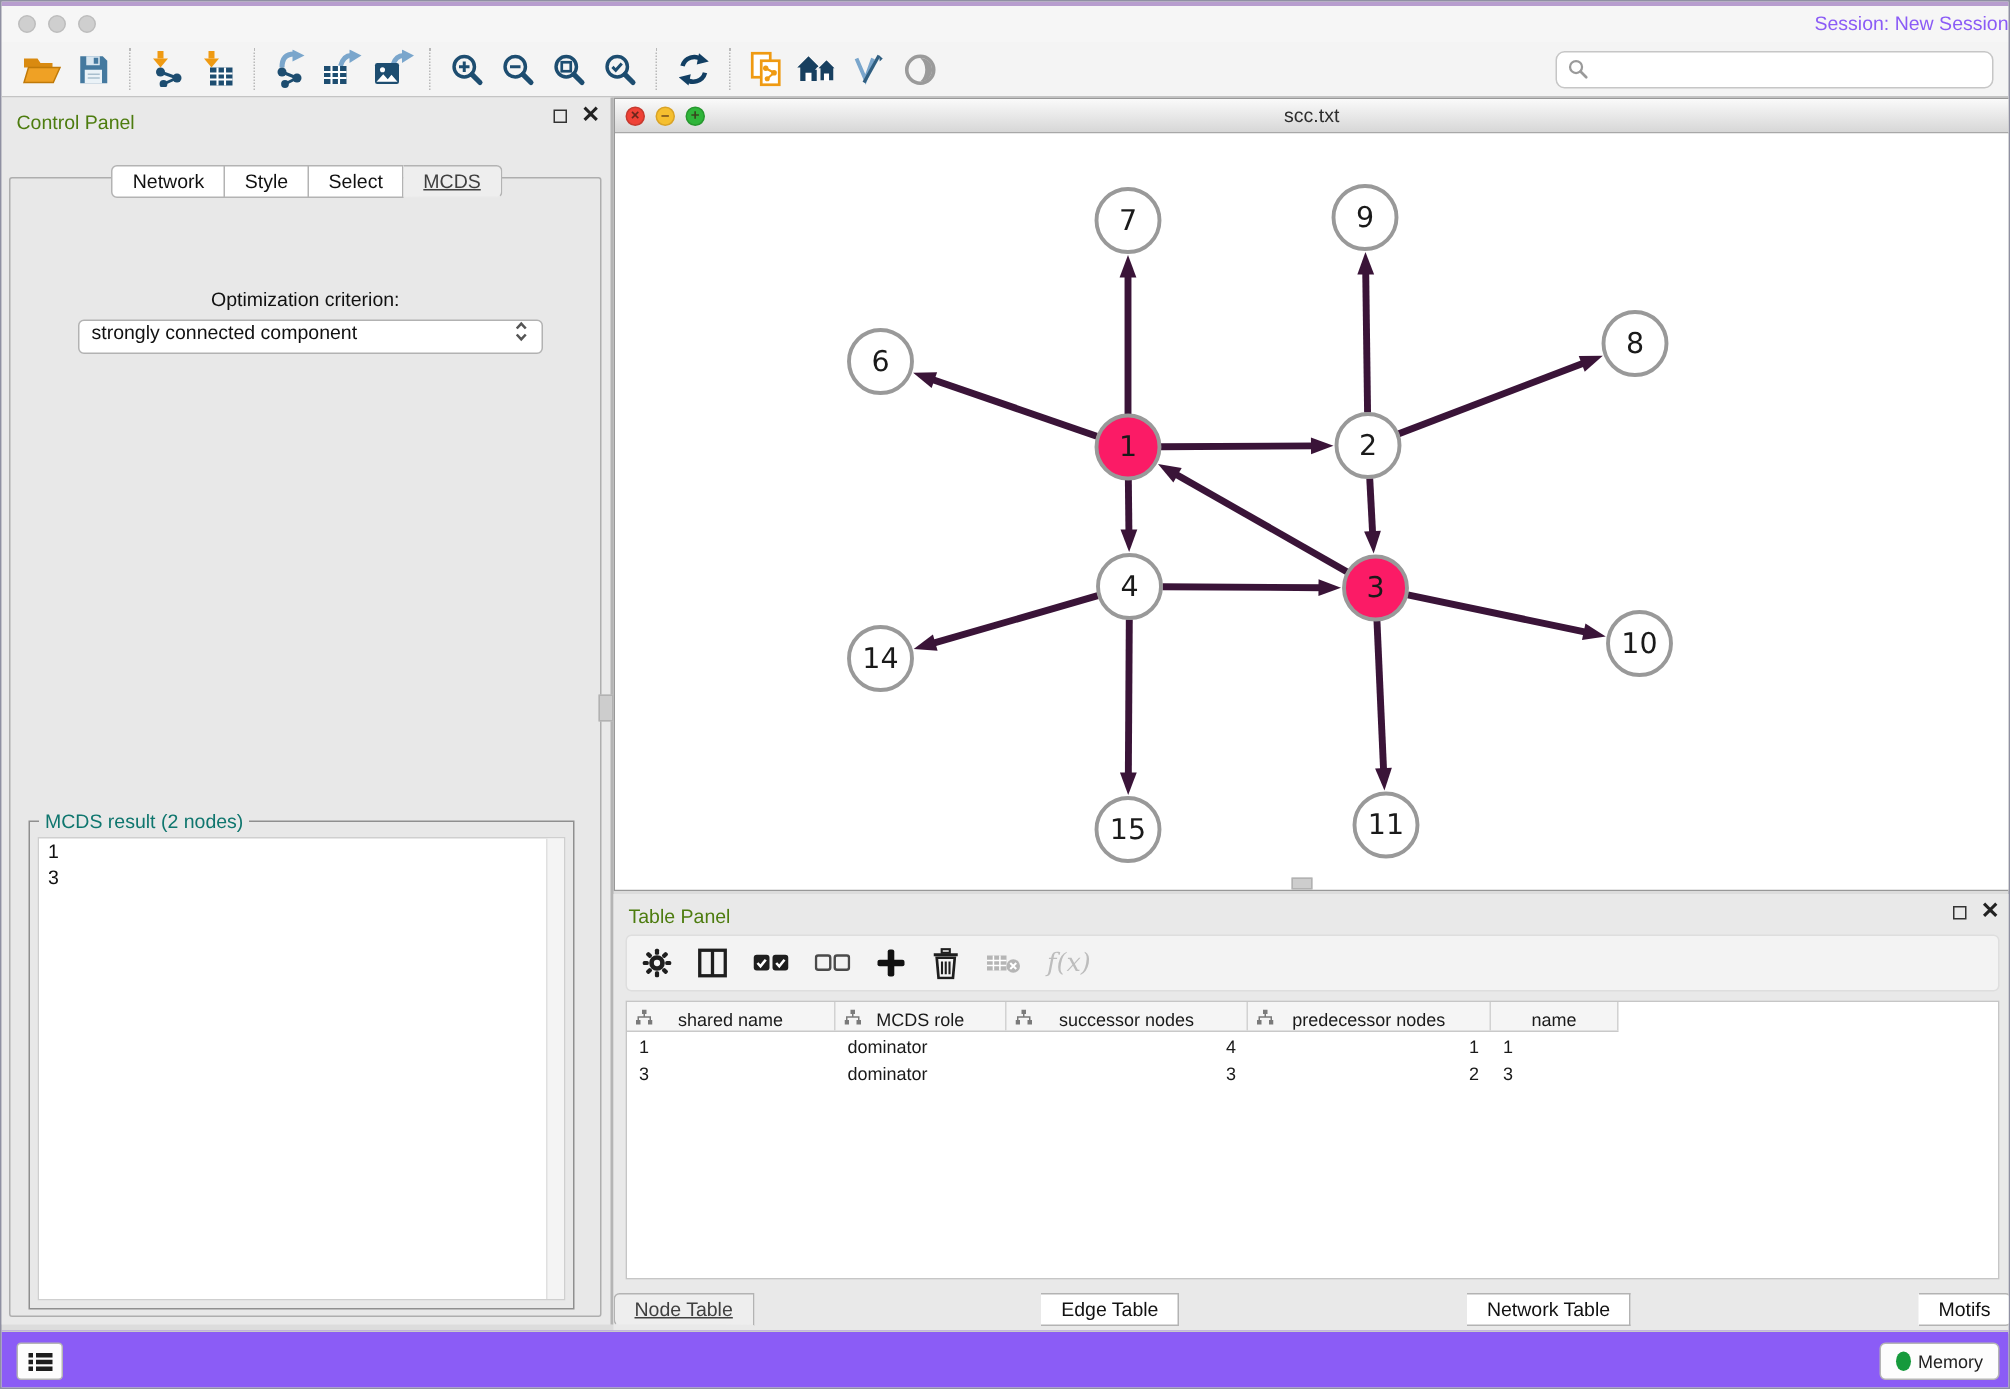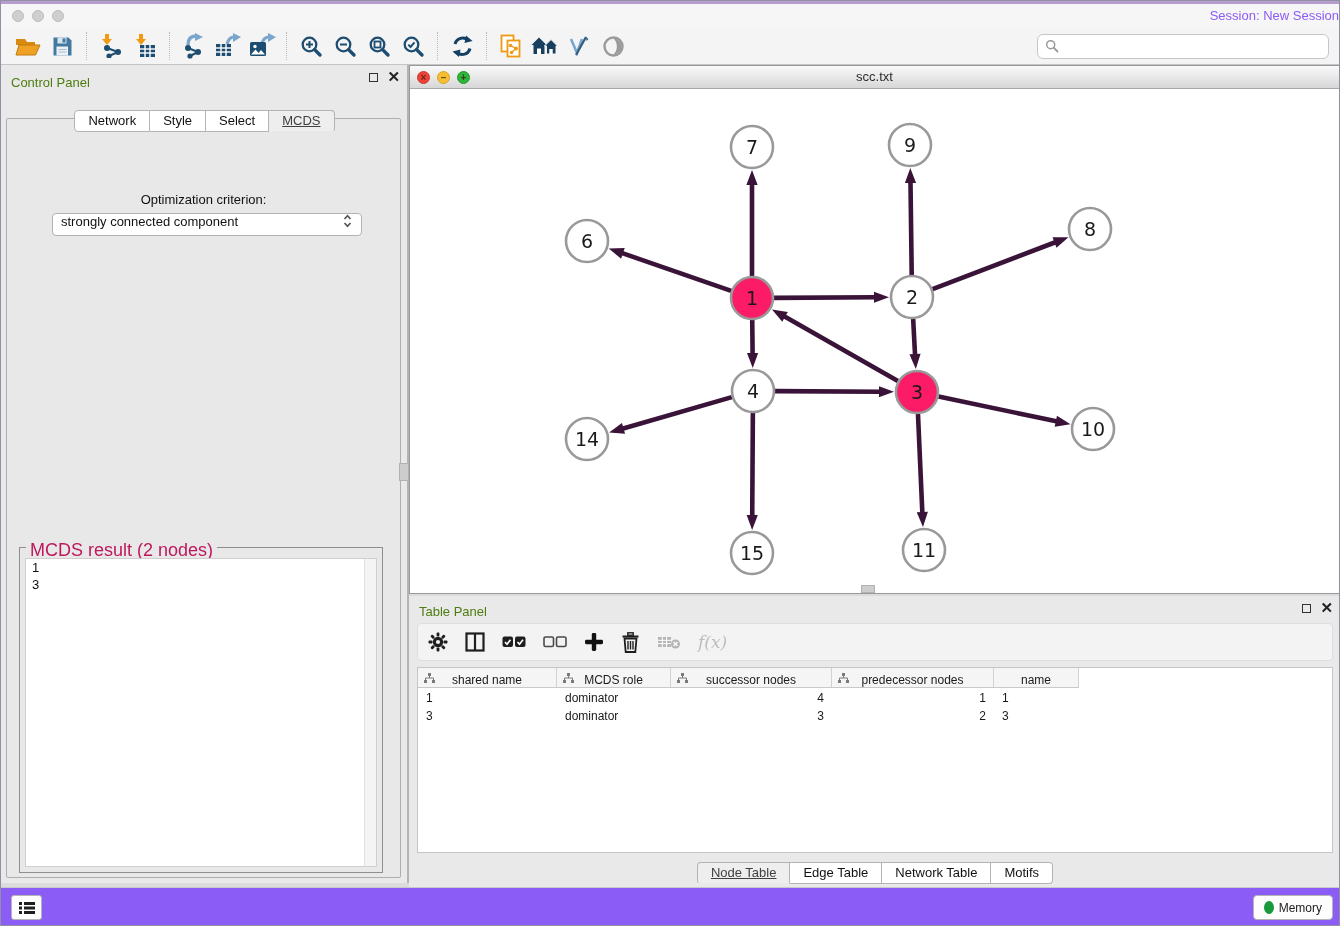--- a/index.html
+++ b/index.html
@@ -51,21 +51,21 @@
   .tab.active { background:#eeeeee; color:#404040; border-bottom-color:#e9e9e9;text-decoration:underline; }
   .opt-label { position:absolute; top:73px; left:0; right:0; text-align:center; font-size:13px; color:#111; }
   .criterion-select { position:absolute; left:45px; top:94px; width:310px; height:23px; background:#fff;
                       border:1px solid #b2b2b2; border-radius:4px; display:flex; align-items:flex-start;
                       font-size:13px; color:#111; padding:0 8px; }
   .criterion-select .stepper { margin-left:auto; }
   .cp-buttons { position:absolute; top:128px; left:0; right:0; display:flex; justify-content:center; gap:14px; }
   .cp-btn { height:23px; background:#fff; border:1px solid #b2b2b2; border-radius:5px; font-size:13px;
             color:#111; padding:0 15px; display:flex; align-items:center; }
   .result-box { position:absolute; left:12px; right:17px; top:428px; bottom:4px; border:1px solid #8f8f8f; }
-  .result-legend { position:absolute; top:-8px; left:6px; background:#e8e8e8; padding:0 4px; font-size:18px; color:#be185d; }
+  .result-legend { position:absolute; top:-8px; left:6px; background:#e8e8e8; padding:0 4px; font-size:13px; color:#0f766e; }
   .result-list { position:absolute; left:5px; right:5px; top:10px; bottom:5px; background:#fff; border:1px solid #cfcfcf; }
   .result-item { font-size:13px; color:#111; padding:1px 0 0 6px; line-height:16px; }
   .result-scroll { position:absolute; right:0; top:0; bottom:0; width:12px; background:#f4f4f4; border-left:1px solid #e0e0e0; }
 
   
   .v-split { position:absolute; left:406px; top:64px; width:2px; height:818px; background:#b4b4b4; }
   .v-split-handle { position:absolute; left:398px; top:462px; width:10px; height:18px; background:#cdcdcd; border:1px solid #b2b2b2; }
   .h-split-handle { position:absolute; left:860px; top:584px; width:14px; height:8px; background:#cdcdcd; border:1px solid #b2b2b2; }
 
   
@@ -90,21 +90,21 @@
   .fx-label { font-family:"DejaVu Serif", serif; font-style:italic; font-size:17px; color:#bdbdbd; }
   .table-wrap { position:absolute; left:8px; right:8px; top:71px; height:186px; background:#fff; border:1px solid #c6c6c6; overflow:hidden; }
   .thead { display:inline-flex; border-bottom:1px solid #c9c9c9; background:#f5f5f5; height:20px; }
   .th { position:relative; border-right:1px solid #d2d2d2; font-size:12px; color:#1a1a1a;
         display:flex; align-items:flex-end; justify-content:center; }
   .th .tree-ic { position:absolute; left:6px; top:5px; }
   .trow { display:inline-flex; height:16px; }
   .td { font-size:12px; color:#1a1a1a; line-height:16px; padding:0 8px; white-space:nowrap; overflow:hidden; }
   .td.r { text-align:right; }
   .col0 { width:139px; } .col1 { width:114px; } .col2 { width:161px; } .col3 { width:162px; } .col4 { width:85px; }
-  .tp-tabs { position:absolute; left:0; right:0; bottom:5px; display:flex; justify-content:center; }
+  .tp-tabs { position:absolute; left:0; right:0; bottom:5px; display:flex; justify-content:space-between; }
 
   svg { display:block; }
 </style>
 </head>
 <body>
 
 <div class="app">
   <div class="chrome-top"></div>
 
   <div class="titlebar">

